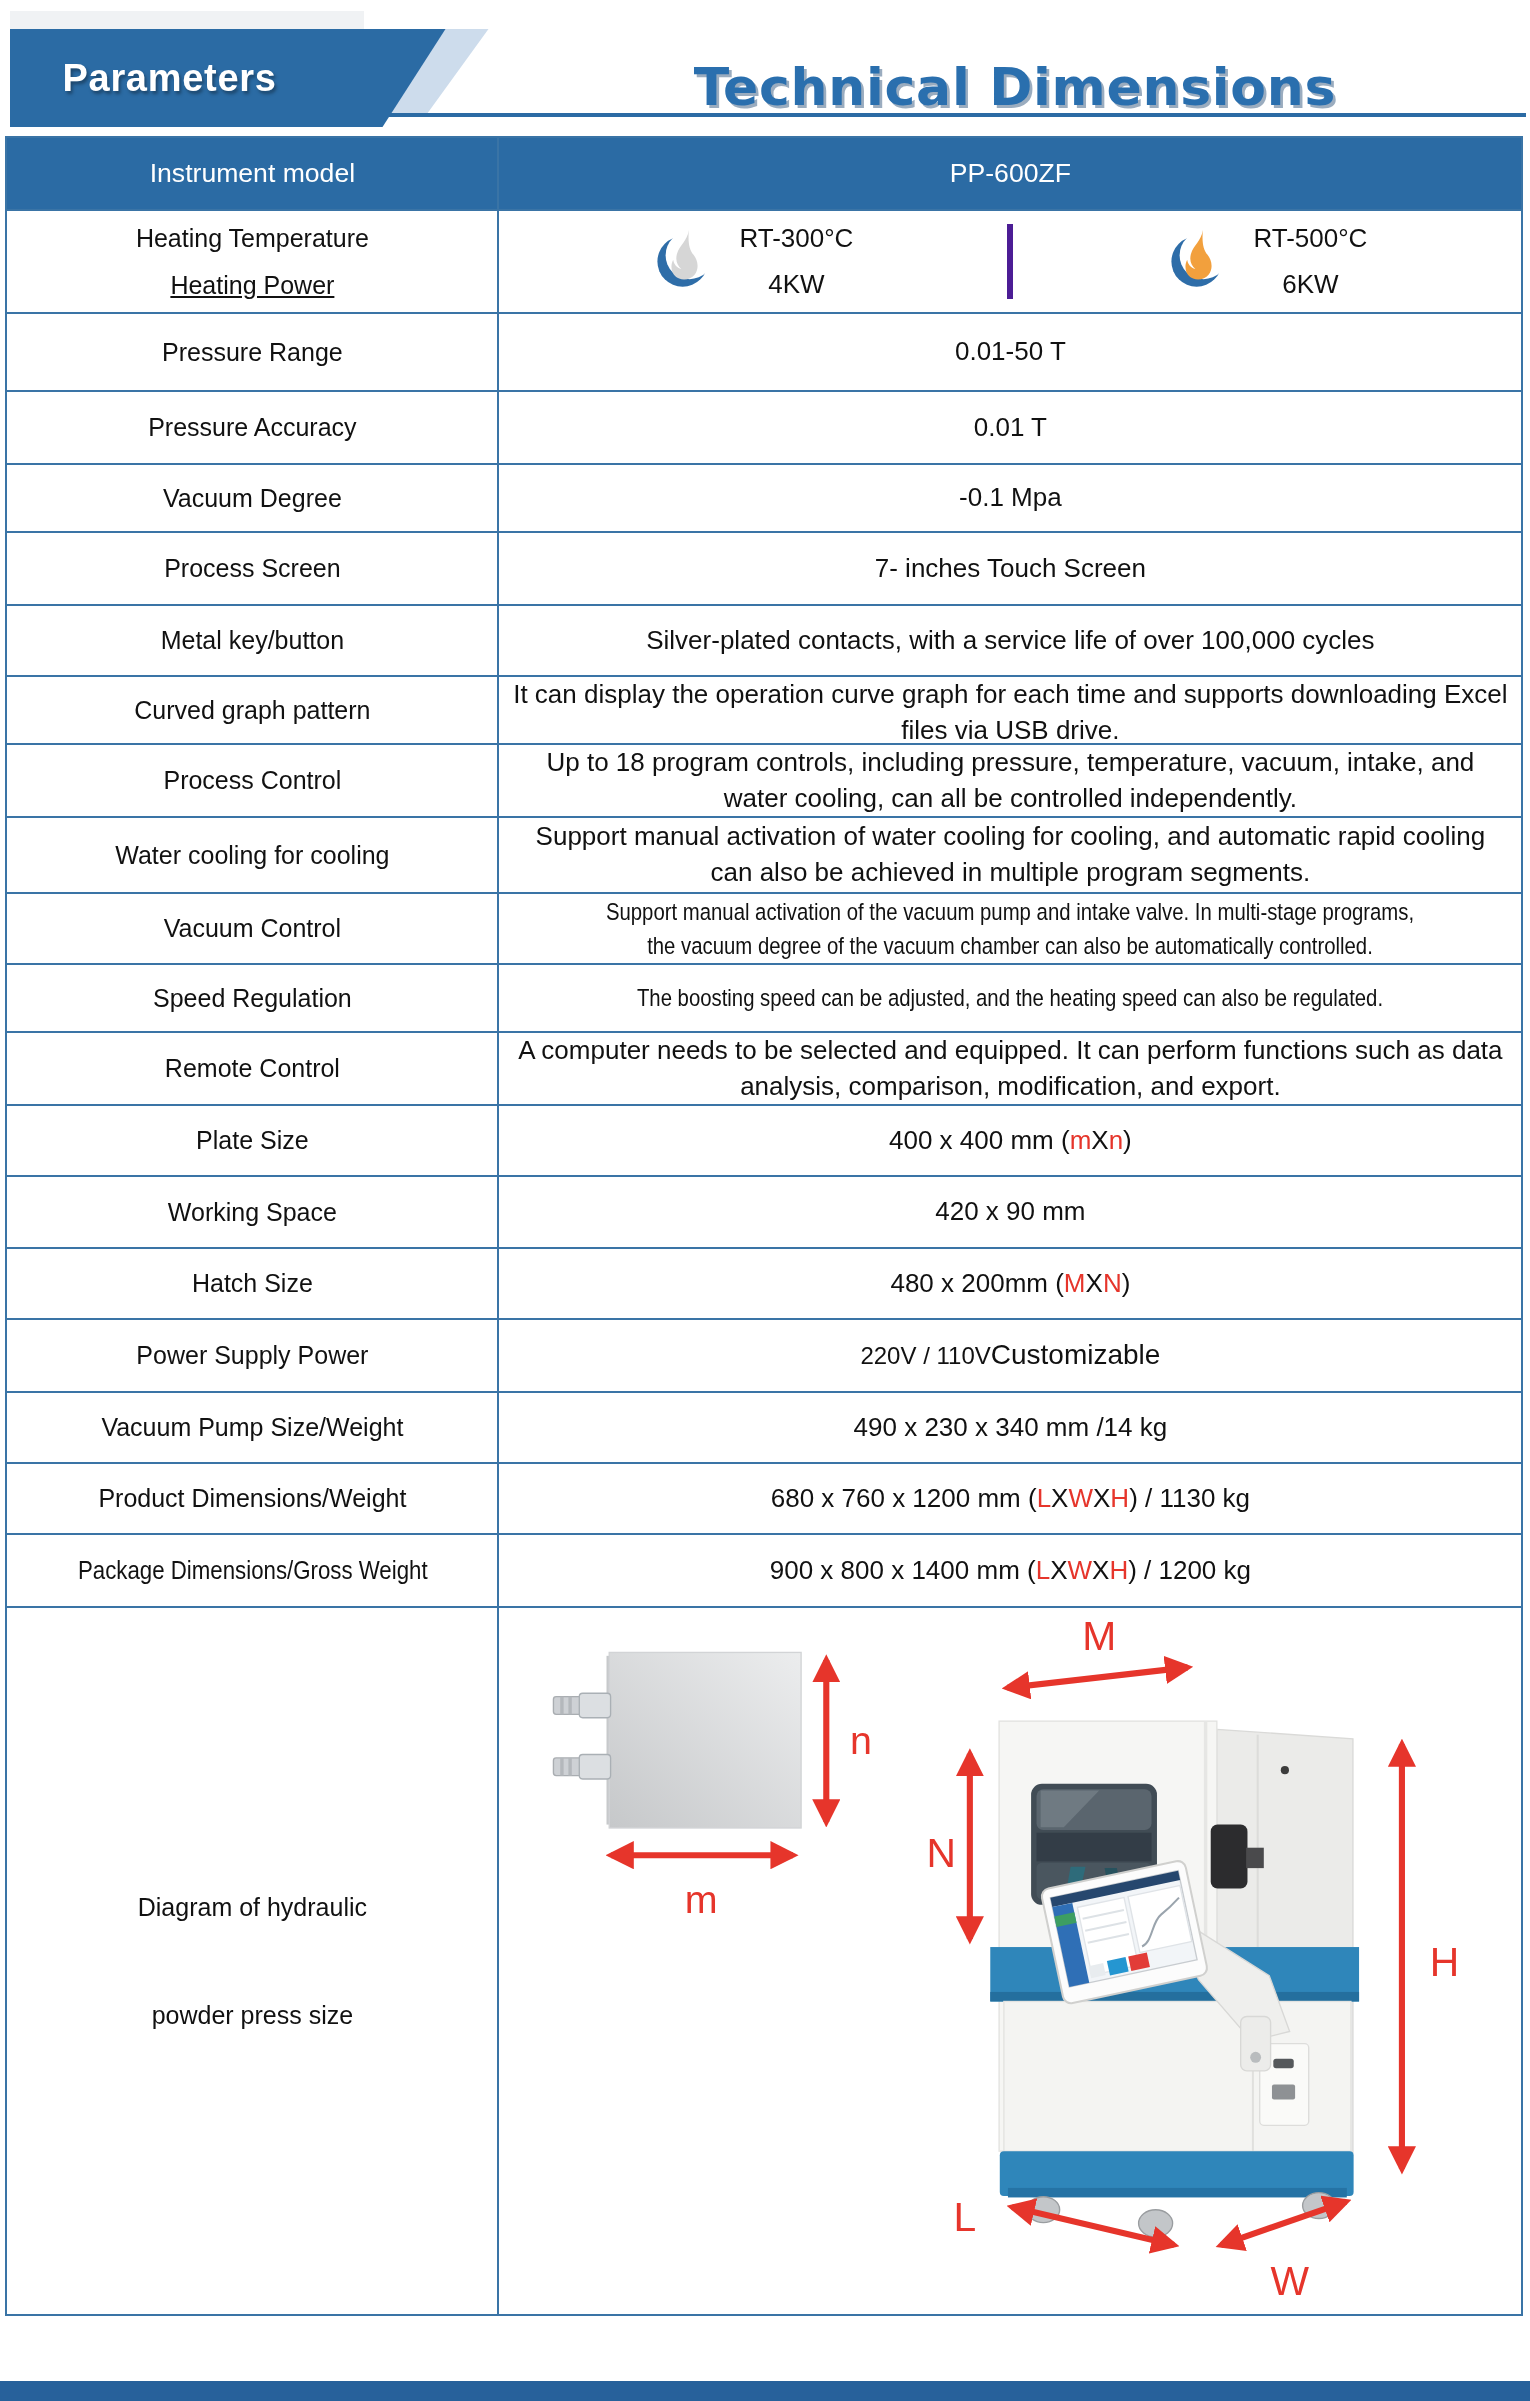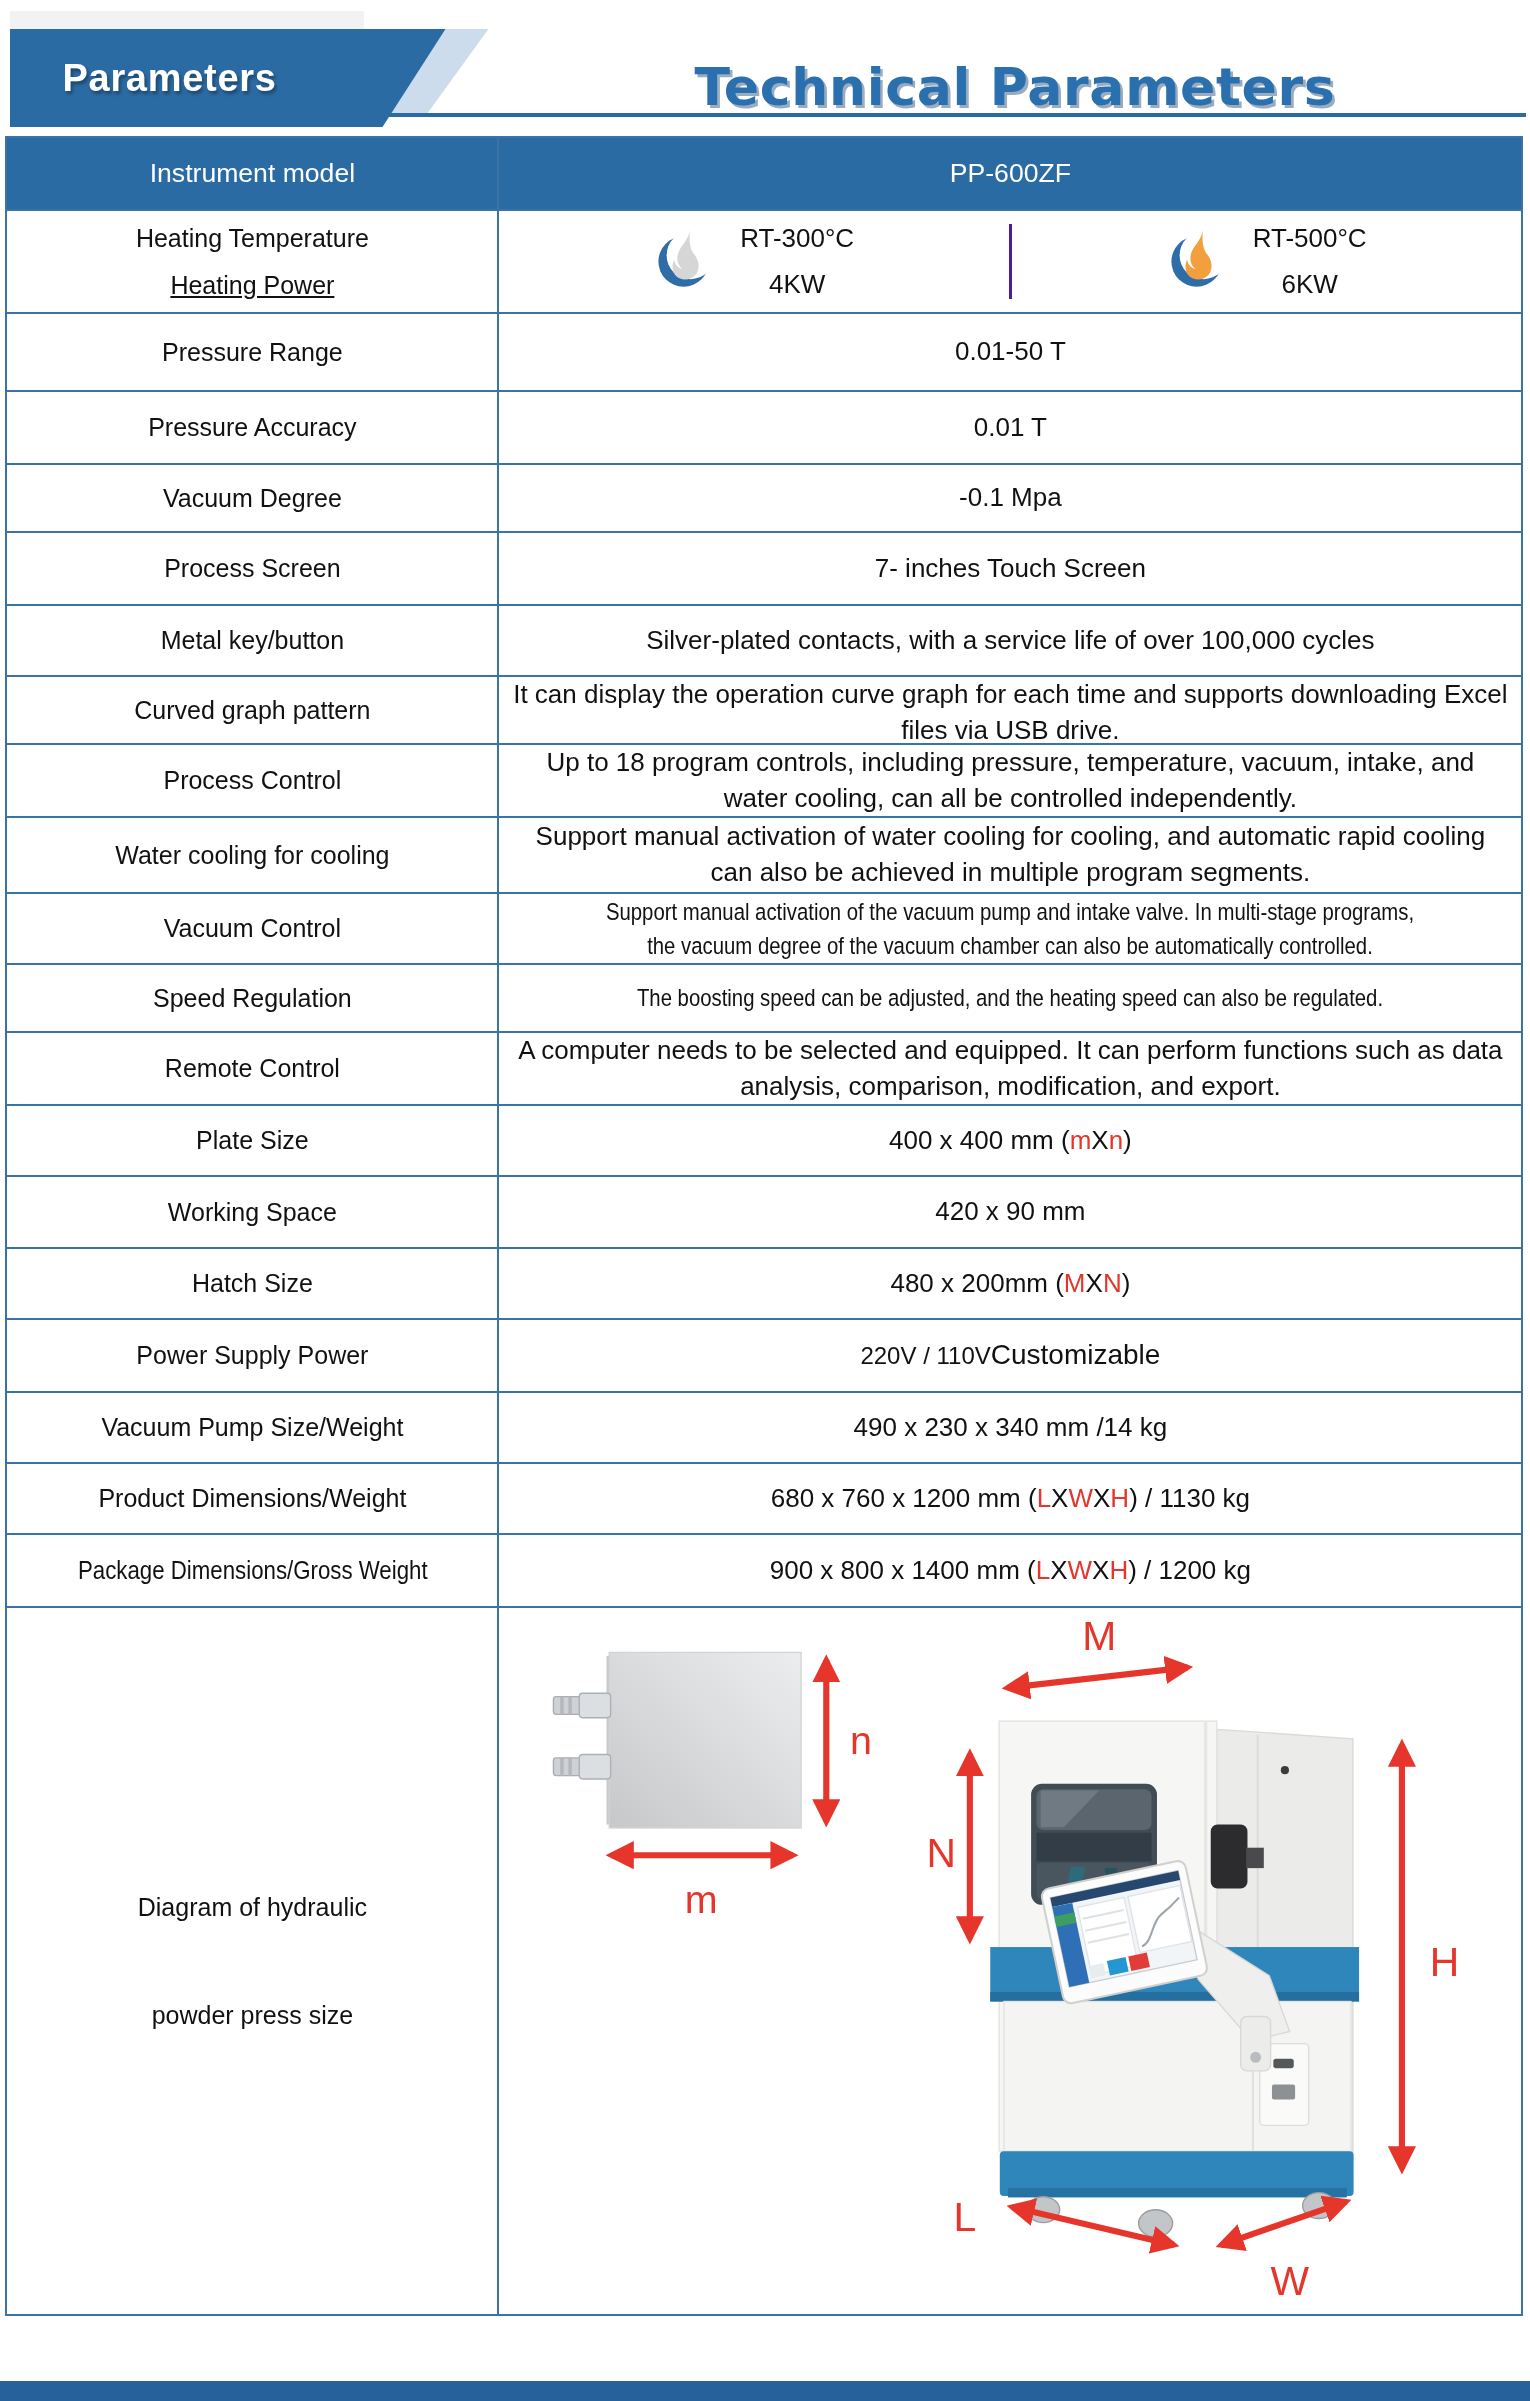--- a/index.html
+++ b/index.html
@@ -28,21 +28,21 @@
       align-items:center;justify-content:center;text-align:center;font-size:25px;line-height:1.3;
       padding:0 5px;box-sizing:border-box;}
   .td{flex:1;display:flex;flex-direction:row;align-items:center;justify-content:center;text-align:center;
       font-size:26px;line-height:1.38;padding:0 12px;box-sizing:border-box;flex-wrap:wrap;}
   .model-row{background:#2b6ba4;color:#ffffff;}
   .model-row .th,.model-row .td{color:#ffffff;font-size:26.6px;}
   .red{color:#e6352b;}
   .cond{display:inline-block;width:121%;transform:scaleX(0.83);transform-origin:center center;font-size:24.5px;}
   .cond-label{display:inline-block;width:112%;transform:scaleX(0.89);transform-origin:center center;}
   .heat-cell{flex:1;display:flex;align-items:center;justify-content:center;gap:23px;}
-  .heat-cell.first{border-right:3px solid #4c1d95;}
+  .heat-cell.first{border-right:6px solid #4c1d95;}
   .heat-text div{font-size:26px;line-height:1.1;}
   .heat-text div + div{margin-top:17.7px;}
   .hlabel div + div{margin-top:15px;text-decoration:underline;}
   .diagram-label div + div{margin-top:76px;}
   .diagram-cell{position:relative;padding:0;}
   .diagram-svg{position:absolute;inset:0;width:100%;height:100%;}
 
   
   .footer-bar{position:absolute;left:0;bottom:0;width:1530px;height:20.4px;background:#27619b;}
 </style>
@@ -50,21 +50,21 @@
 <body>
 
 <div class="page">
 
   <div class="top-gray"></div>
   <div class="ribbon-accent"></div>
   <div class="ribbon">
     <span>Parameters</span>
   </div>
   <div class="header-line"></div>
-  <div class="page-title">Technical Parameters</div>
+  <div class="page-title">Technical Dimensions</div>
 
   <div class="spec-table">
 
     <div class="tr model-row" style="height:71px">
       <div class="th">Instrument model</div>
       <div class="td">PP-600ZF</div>
     </div>
 
     <div class="tr" style="height:101px">
       <div class="th hlabel">

